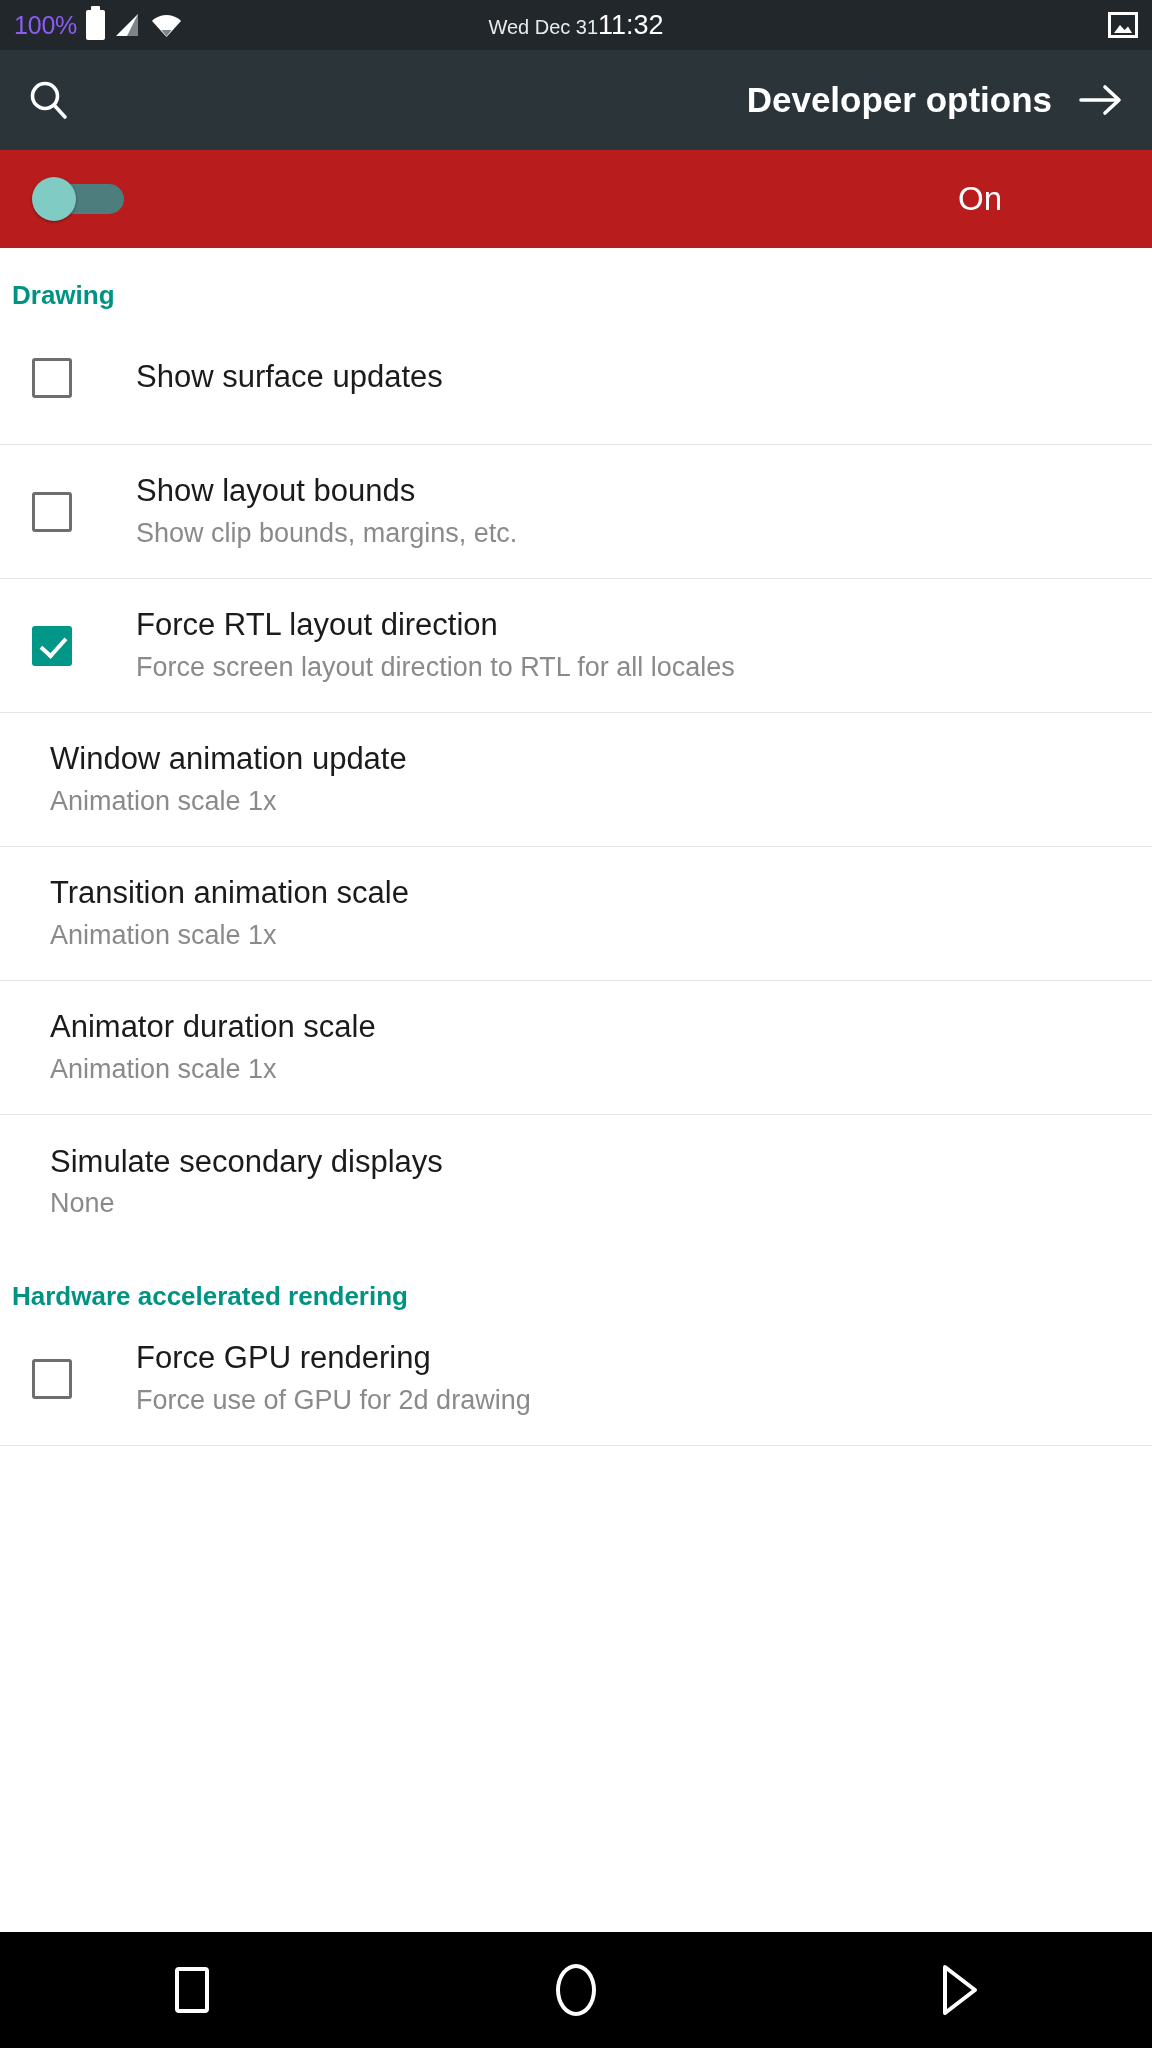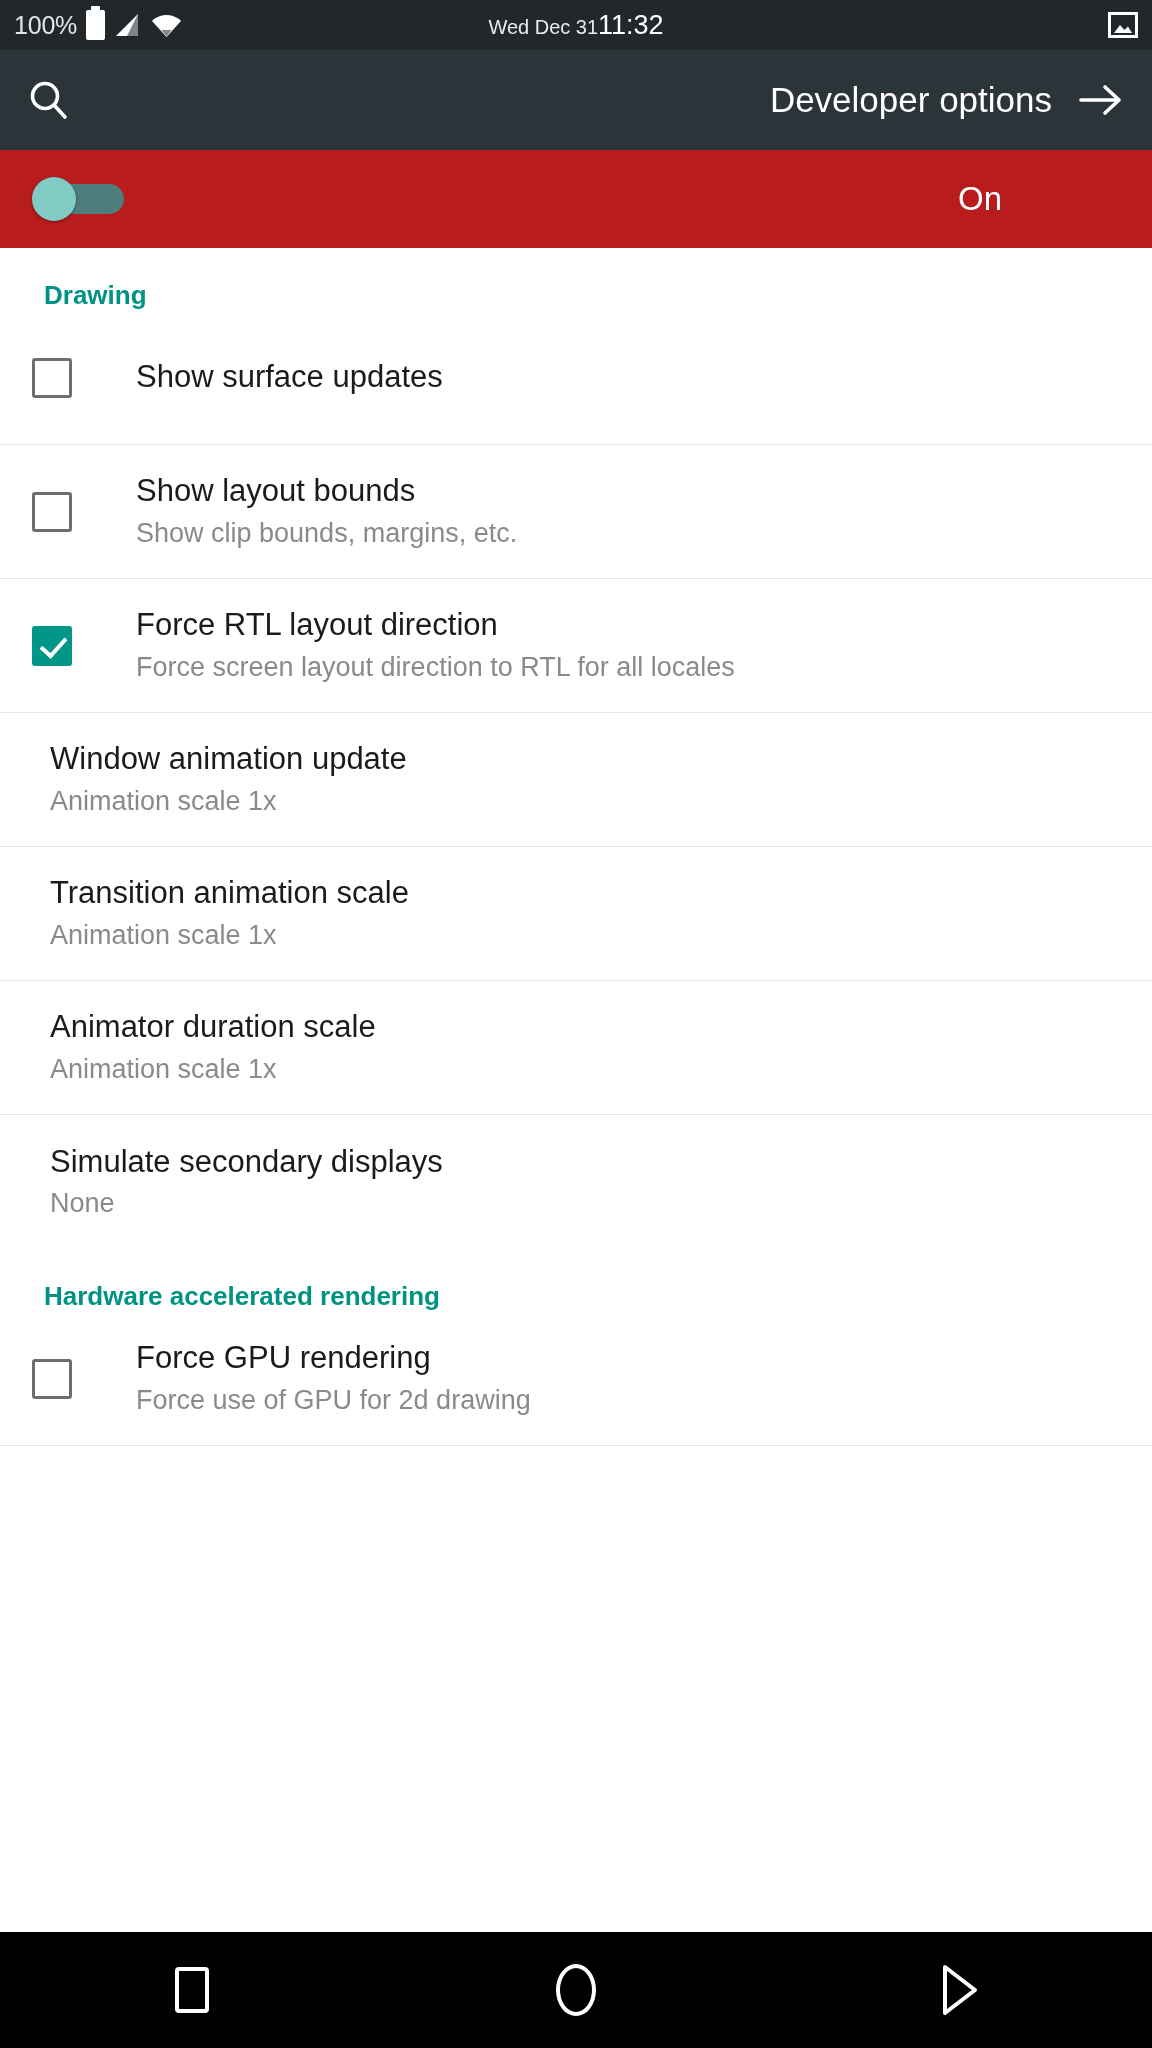--- a/index.html
+++ b/index.html
@@ -20,21 +20,21 @@
   .status-bar {
     height: 50px;
     background: #22272b;
     display: flex; align-items: center;
     padding: 0 14px;
     flex: 0 0 50px;
     position: relative;
   }
   .sb-left { display: flex; align-items: center; gap: 9px; }
   .sb-battery-pct {
-    color: #e5e5e5; font-size: 25px; font-weight: 400;
+    color: #8b5cf6; font-size: 25px; font-weight: 400;
     letter-spacing: -0.2px; line-height: 1;
   }
   .icon-battery {
     width: 19px; height: 30px;
     border: 0; background: #ffffff;
     border-radius: 2px;
     position: relative;
   }
   .icon-battery::before {
     content: ""; position: absolute;
@@ -60,21 +60,21 @@
   
   .app-bar {
     height: 100px; flex: 0 0 100px;
     background: #2b3438;
     display: flex; align-items: center;
     padding: 0 28px;
     gap: 16px;
   }
   .appbar-title {
     flex: 1; text-align: right;
-    color: #ffffff; font-size: 35px; font-weight: 400;
+    color: #ffffff; font-size: 35px; font-weight: 700;
     padding-right: 10px;
   }
   .icon-search { width: 42px; height: 42px; flex: 0 0 42px; cursor: pointer; }
   .icon-arrow-right { width: 46px; height: 40px; flex: 0 0 46px; cursor: pointer; }
 
   
   .master-toggle {
     height: 98px; flex: 0 0 98px;
     background: #b91c1c;
     display: flex; align-items: center;
@@ -105,21 +105,21 @@
 
   
   .content {
     flex: 1 1 auto;
     background: #ffffff;
     overflow: hidden;
     display: flex; flex-direction: column;
   }
   .section-header {
     color: #009384; font-size: 26px; font-weight: 700;
-    padding: 32px 32px 0 44px;
+    padding: 32px 32px 0 12px;
     text-align: left;
   }
   .list-row {
     display: flex; flex-direction: row-reverse;
     align-items: center;
     padding: 0 32px;
     min-height: 134px;
     border-bottom: 1px solid #e6e6e6;
     background: #ffffff;
     cursor: pointer;

